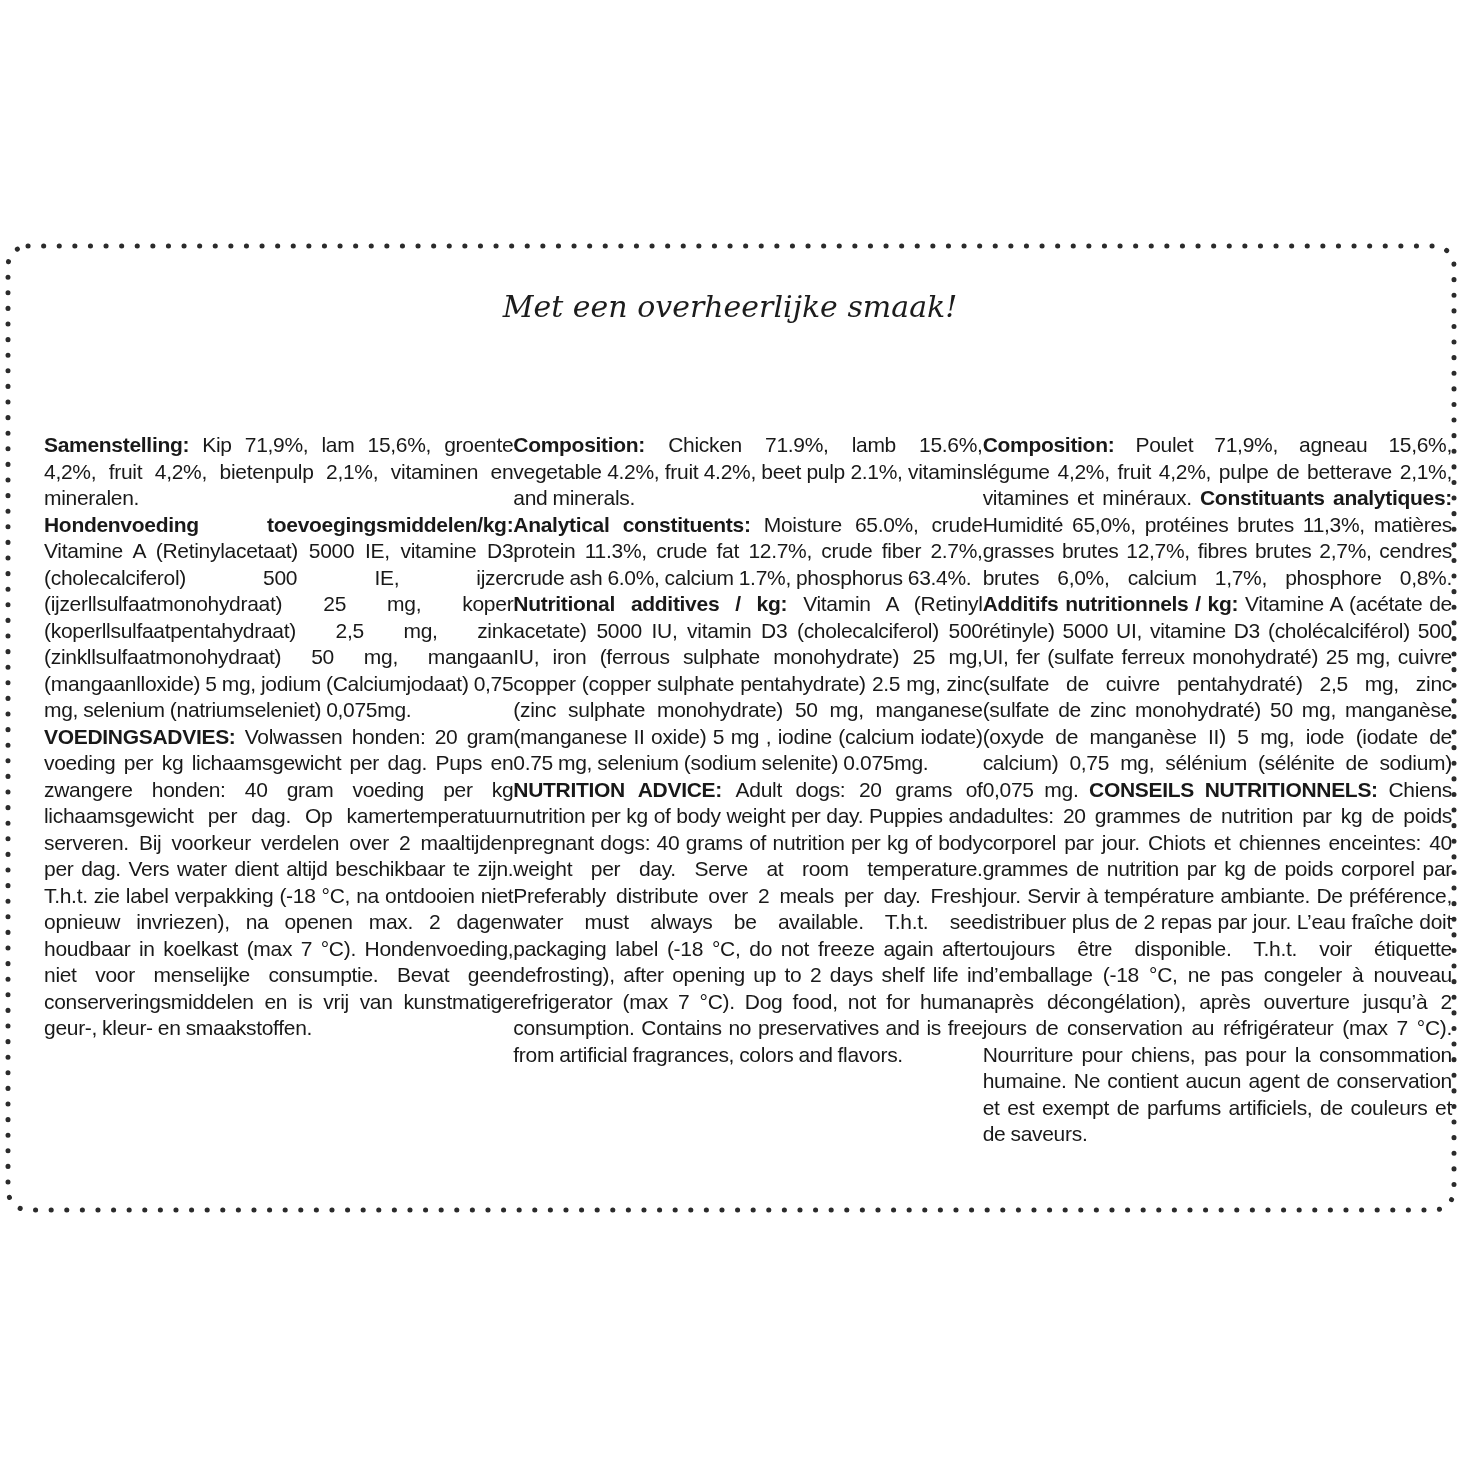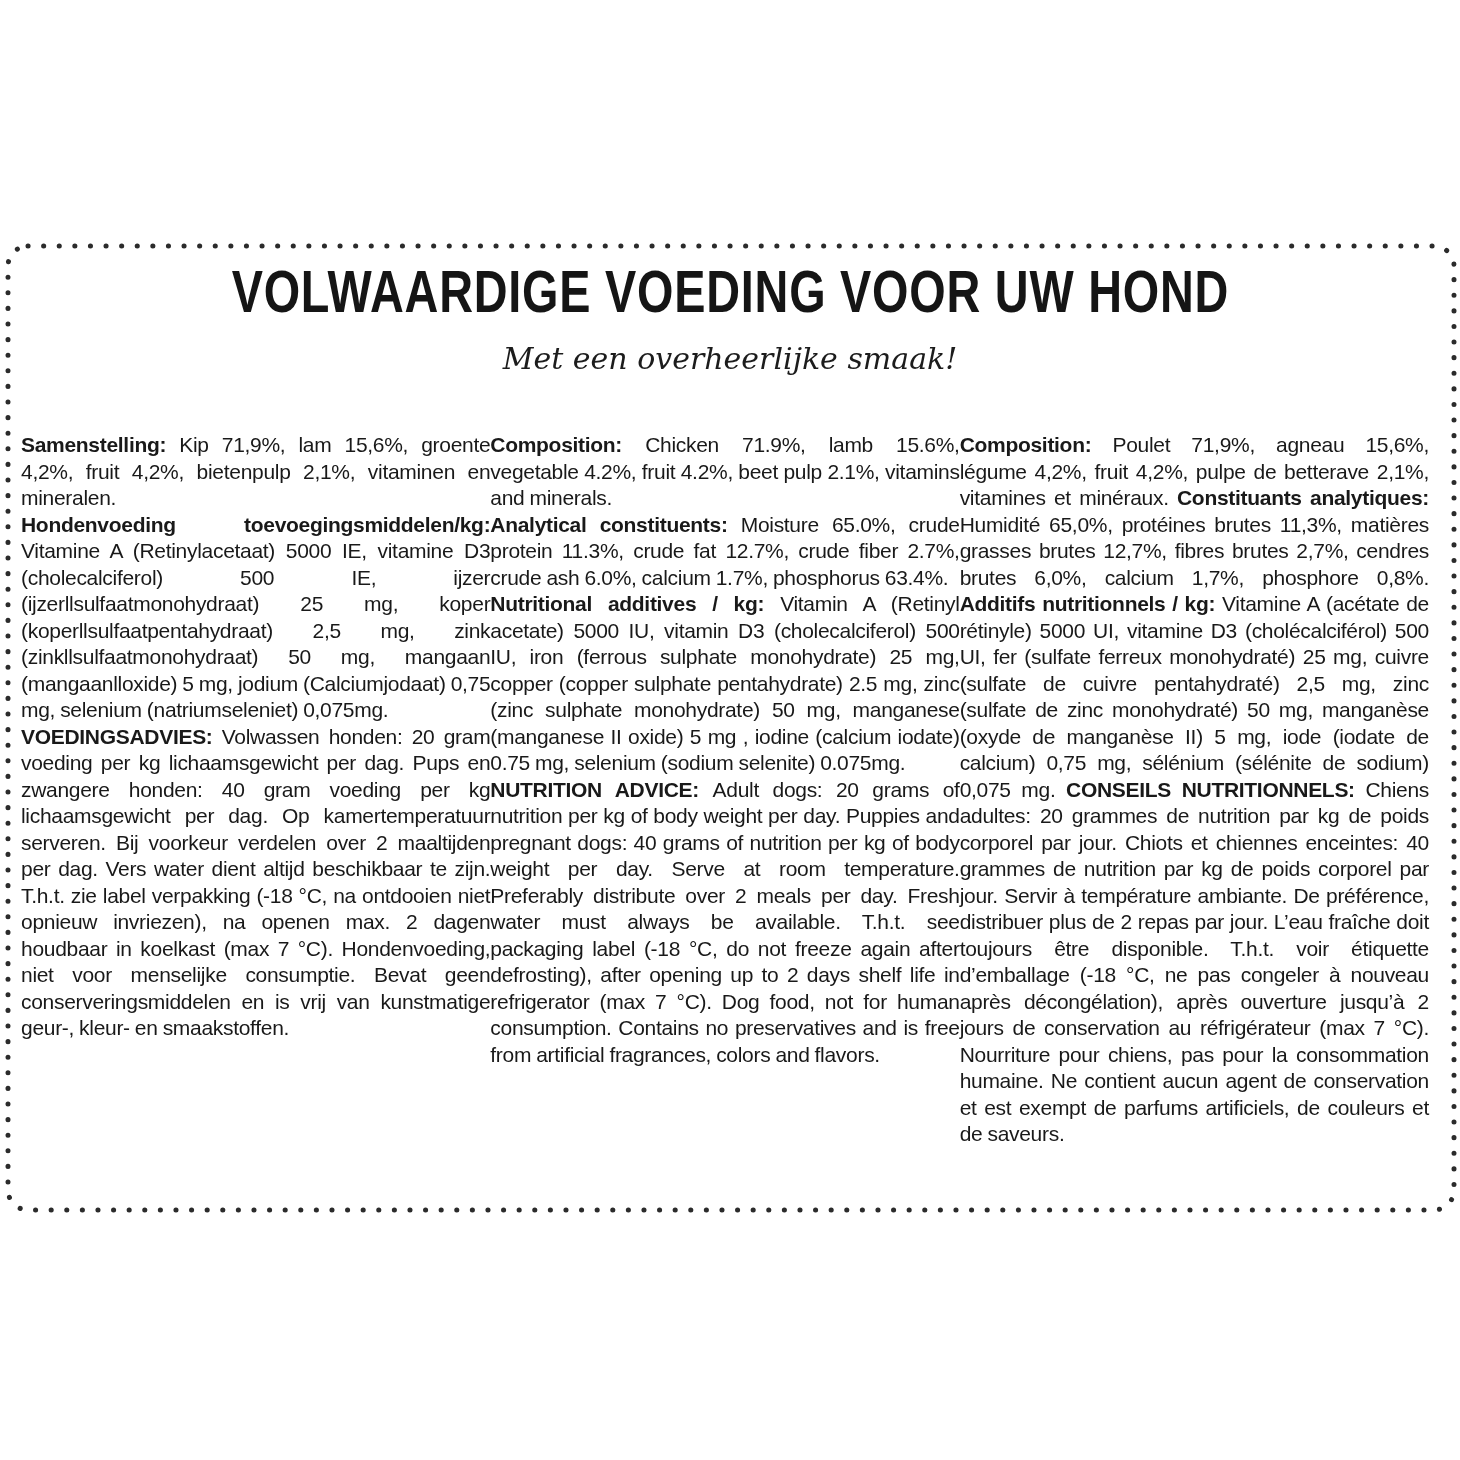--- a/index.html
+++ b/index.html
@@ -54,21 +54,21 @@
     font-weight: 700;
     line-height: 48px;
     letter-spacing: 3px;
     white-space: nowrap;
     transform: scaleX(0.82);
     transform-origin: 50% 50%;
     color: #151515;
   }
   .columns {
     position: absolute;
-    left: 21px;
+    left: 44px;
     top: 432px;
     width: 1408px;
     display: flex;
   }
   .col {
     flex: 1 1 0;
     min-width: 0;
   }
   .para {
     margin: 0;
@@ -83,23 +83,20 @@
   }
 </style>
 </head>
 <body>
 
 <svg class="border-svg" width="1460" height="1460" aria-hidden="true">
   <rect x="8" y="246" width="1446" height="964" rx="20" ry="20" fill="none" stroke="#2b2b2b" stroke-width="5" stroke-dasharray="0.1 15.5" stroke-linecap="round"></rect>
 </svg>
 
 <div class="header">
-  <div>
-    <span class="title">VOLWAARDIGE VOEDING VOOR UW HOND</span>
-  </div>
   <div class="tagline">Met een overheerlijke smaak!</div>
 </div>
 
 <div class="columns">
   <div class="col">
       <p class="para"><span class="b">Samenstelling: </span><span>Kip 71,9%, lam 15,6%, groente 4,2%, fruit 4,2%, bietenpulp 2,1%, vitaminen en mineralen.</span></p>
       <p class="para"><span class="b">Hondenvoeding toevoegingsmiddelen/kg: </span><span>Vitamine A (Retinylacetaat) 5000 IE, vitamine D3 (cholecalciferol) 500 IE, ijzer (ijzerllsulfaatmonohydraat) 25 mg, koper (koperllsulfaatpentahydraat) 2,5 mg, zink (zinkllsulfaatmonohydraat) 50 mg, mangaan (mangaanlloxide) 5 mg, jodium (Calciumjodaat) 0,75 mg, selenium (natriumseleniet) 0,075mg.</span></p>
       <p class="para"><span class="b">VOEDINGSADVIES: </span><span>Volwassen honden: 20 gram voeding per kg lichaamsgewicht per dag. Pups en zwangere honden: 40 gram voeding per kg lichaamsgewicht per dag.  Op kamertemperatuur serveren. Bij voorkeur verdelen over 2 maaltijden per dag. Vers water dient altijd beschikbaar te zijn. T.h.t. zie label verpakking (-18 °C, na ontdooien niet opnieuw invriezen), na openen max. 2 dagen houdbaar in koelkast (max 7 °C). Hondenvoeding, niet voor menselijke consumptie. Bevat geen conserveringsmiddelen en is vrij van kunstmatige geur-, kleur- en smaakstoffen.</span></p>
     </div>
   <div class="col">

